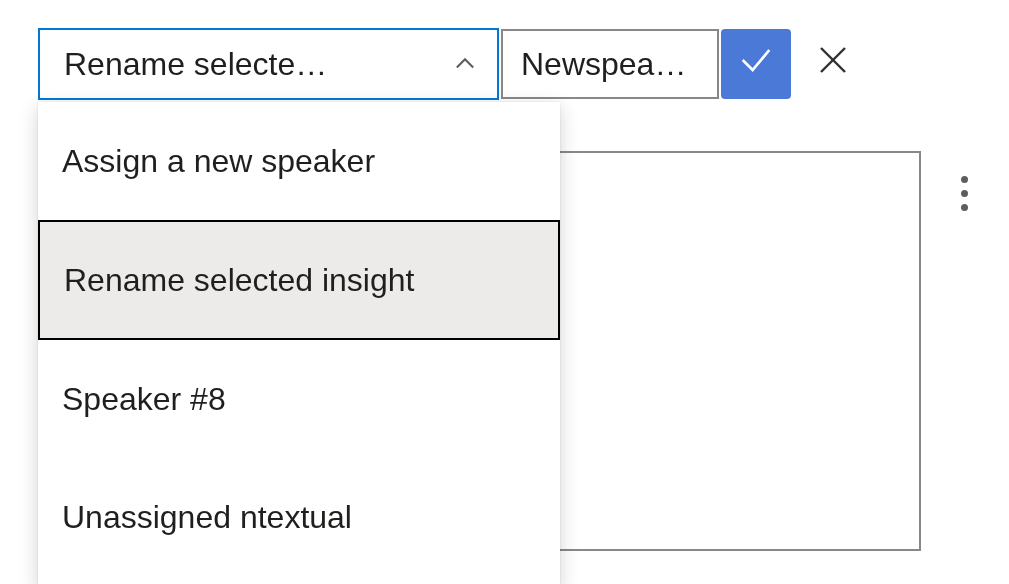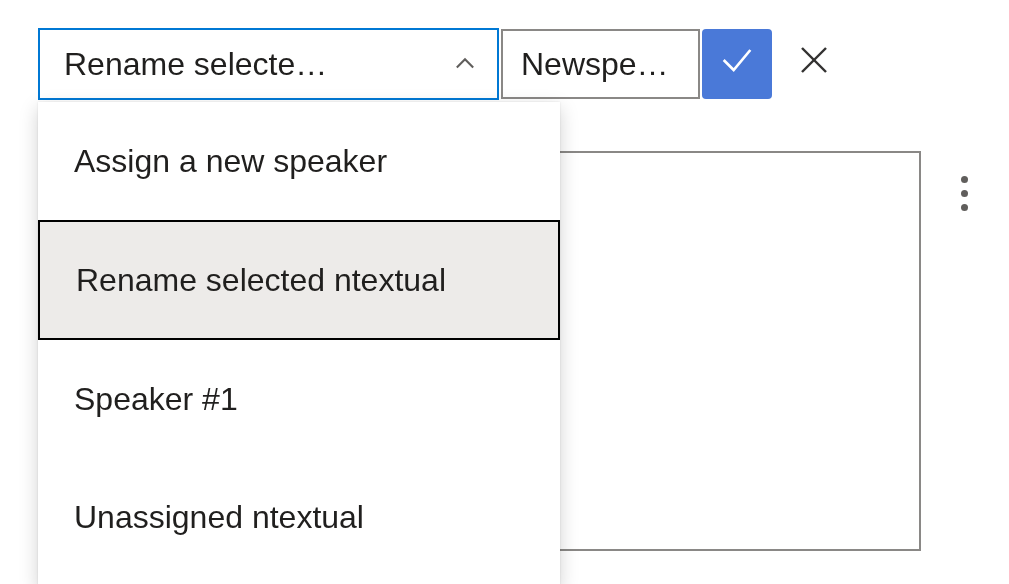--- a/index.html
+++ b/index.html
@@ -48,21 +48,21 @@
     .select-box .chevron {
       flex-shrink: 0;
       width: 28px;
       height: 28px;
       display: flex;
       align-items: center;
       justify-content: center;
     }
 
     .input-box {
-      width: 199px;
+      width: 218px;
       height: 70px;
       border: 2px solid #8a8886;
       background: #fff;
       display: flex;
       align-items: center;
       padding: 0 18px;
       color: #201f1e;
     }
     .input-box span {
       white-space: nowrap;
@@ -100,21 +100,21 @@
       width: 522px;
       background: #fff;
       box-shadow: 0 6px 18px rgba(0,0,0,0.18), 0 0 2px rgba(0,0,0,0.1);
       z-index: 5;
       padding-bottom: 10px;
     }
     .dropdown-item {
       height: 118px;
       display: flex;
       align-items: center;
-      padding: 0 36px;
+      padding: 0 24px;
       cursor: pointer;
       color: #201f1e;
     }
     .dropdown-item.highlighted {
       background: #edebe9;
       border: 2px solid #000;
       height: 120px;
     }
 
     .transcript {
@@ -200,21 +200,21 @@
   <span></span>
   <span></span>
   <span></span>
 </div>
 
 <div class="dropdown">
   <div class="dropdown-item">
     <span>Assign a new speaker</span>
   </div>
   <div class="dropdown-item highlighted">
-    <span>Rename selected ntextual</span>
+    <span>Rename selected insight</span>
   </div>
   <div class="dropdown-item">
-    <span>Speaker #1</span>
+    <span>Speaker #8</span>
   </div>
   <div class="dropdown-item">
     <span>Unassigned ntextual</span>
   </div>
 </div>
 
 </body></html>

